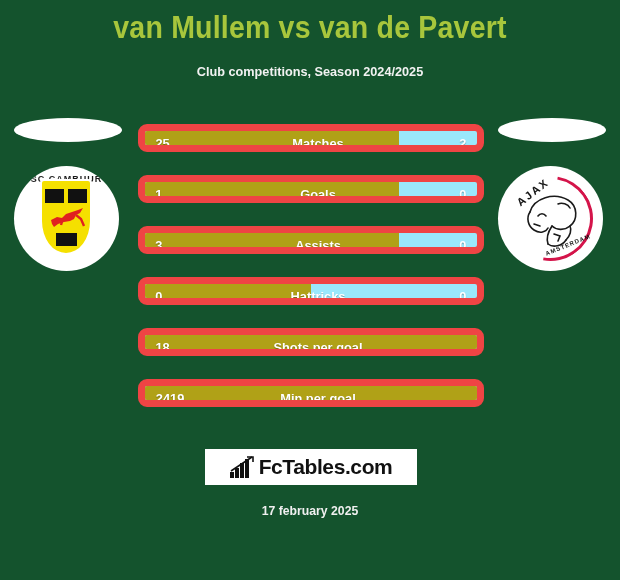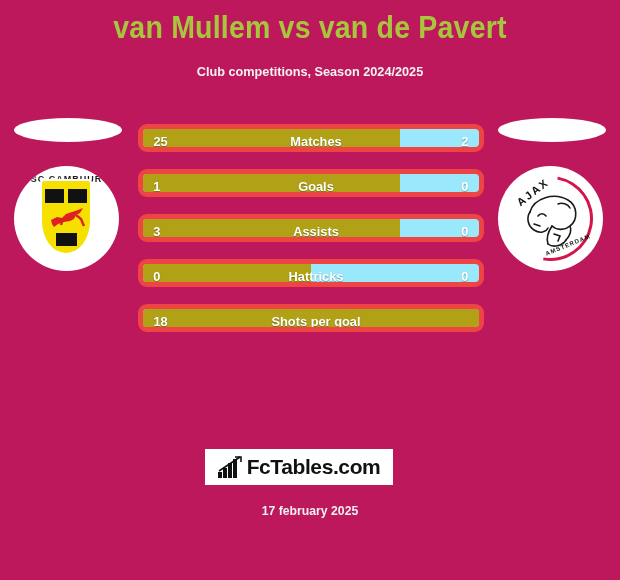--- a/index.html
+++ b/index.html
@@ -9,21 +9,21 @@
     height: 580px;
     background: #2f2f2f;
     font-family: "Liberation Sans", sans-serif;
     overflow: hidden;
   }
 
   #page {
     position: relative;
     width: 620px;
     height: 580px;
-    background: #be185d;
+    background: #14532d;
   }
 
   
   .title {
     position: absolute;
     top: 10px;
     left: 0;
     width: 620px;
     text-align: center;
     font-size: 31px;
@@ -126,22 +126,22 @@
     width: 64px; height: 66px;
   }
 
   
   .bars { position: absolute; left: 138px; top: 124px; width: 346px; }
 
   .bar-row {
     position: relative;
     width: 346px;
     height: 28px;
-    margin-bottom: 17px;
-    border: 5px solid #ef4444;
+    margin-bottom: 23px;
+    border: 7px solid #ef4444;
     border-radius: 9px;
     overflow: hidden;
     background: #9ae8fb;
   }
 
   .bar-fill {
     position: absolute;
     left: 0; top: 0; bottom: 0;
     background: #b0a117;
   }
@@ -159,21 +159,21 @@
     white-space: nowrap;
   }
   .bar-left-val  { left: 10px;  text-align: left; }
   .bar-right-val { right: 10px; text-align: right; }
   .bar-label     { left: 0; width: 346px; text-align: center; }
 
   
   .fctables {
     position: absolute;
     left: 205px; top: 449px;
-    width: 188px; height: 36px;
+    width: 212px; height: 36px;
     background: #ffffff;
     display: flex;
     align-items: center;
     justify-content: center;
     gap: 5px;
   }
   .fct-icon { width: 24px; height: 22px; display: block; }
   .fct-text {
     font-size: 21px;
     font-weight: bold;
@@ -270,20 +270,26 @@
     </div>
 
 
     <div class="bar-row">
       <div class="bar-fill" style="width:100%"></div>
       <div class="bar-left-val">18</div>
       <div class="bar-label">Shots per goal</div>
       <div class="bar-right-val"></div>
     </div>
 
+    <div class="bar-row">
+      <div class="bar-fill" style="width:100%"></div>
+      <div class="bar-left-val">2419</div>
+      <div class="bar-label">Min per goal</div>
+      <div class="bar-right-val"></div>
+    </div>
 
   </div>
 
   <div class="fctables">
     <svg class="fct-icon" viewBox="0 0 24 22">
       <rect x="0" y="16" width="4" height="6" fill="#111"></rect>
       <rect x="5" y="12" width="4" height="10" fill="#111"></rect>
       <rect x="10" y="7" width="4" height="15" fill="#111"></rect>
       <rect x="15" y="3" width="4" height="19" fill="#111"></rect>
       <path d="M1 15 L22 1" stroke="#111" stroke-width="1.6" fill="none"></path>

